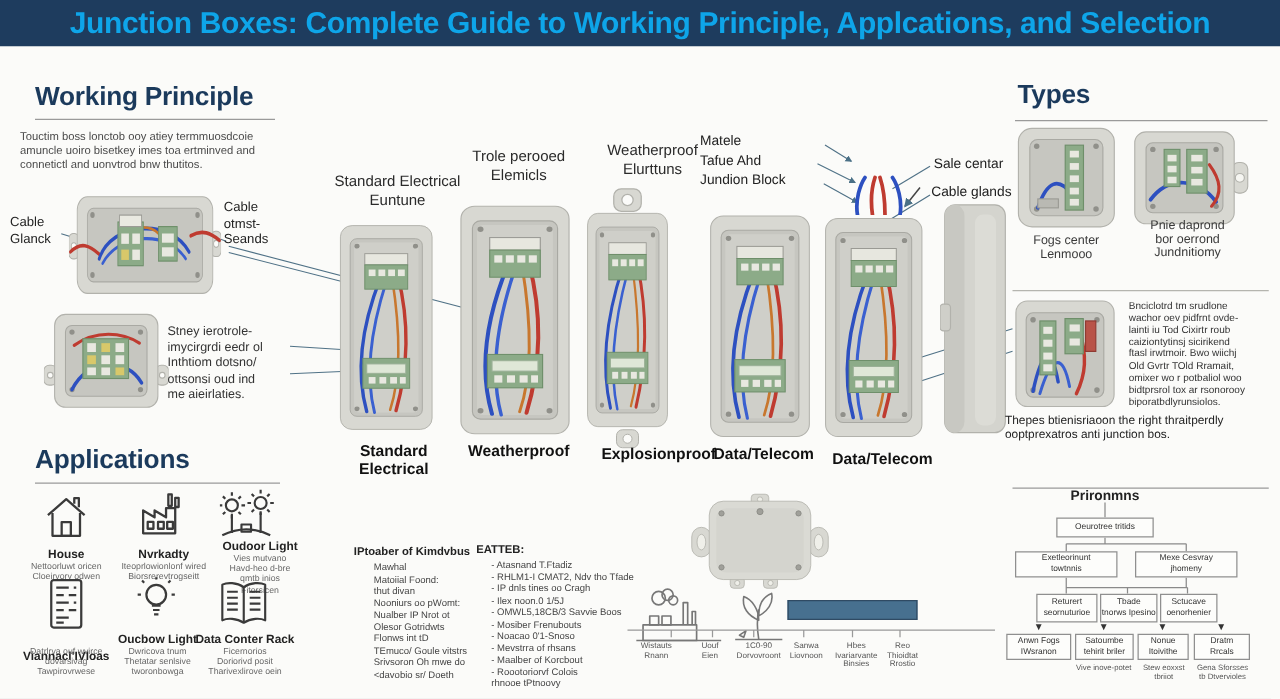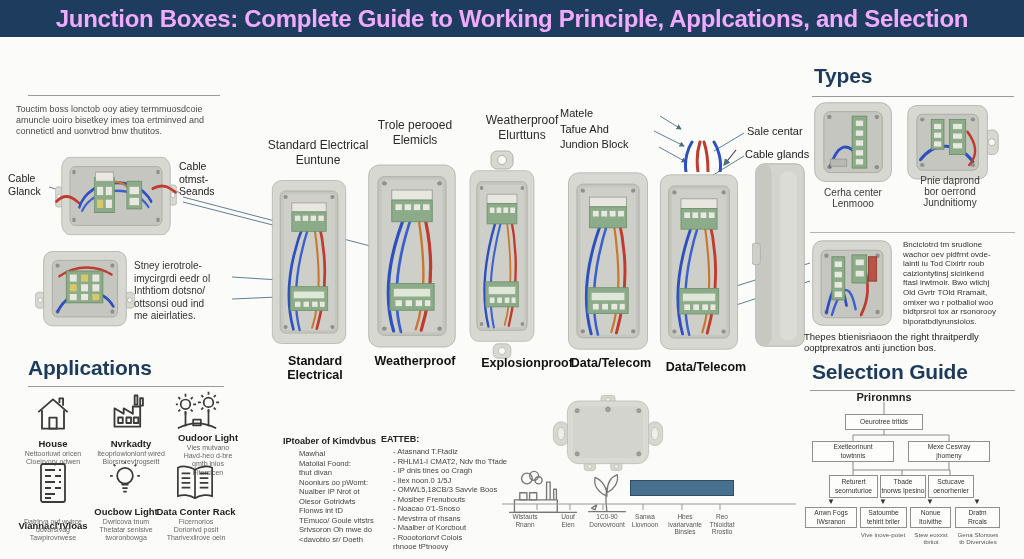--- a/index.html
+++ b/index.html
@@ -2,21 +2,21 @@
 <html><head>
 <meta charset="utf-8">
 <style>
   html,body{margin:0;padding:0;background:#e8e8e8;}
   #page{position:relative;width:1024px;height:559px;background:#fbfbf9;overflow:hidden;
         font-family:"Liberation Sans",sans-serif;color:#222;}
   .abs{position:absolute;}
   .pre{white-space:pre-line;}
   .ctr{text-align:center;}
   .rt{}
-  .hdr{background:#1e3c5e;color:#f0abfc;font-weight:bold;font-size:24px;line-height:37px;
+  .hdr{background:#1e3c5e;color:#0ea5e9;font-weight:bold;font-size:24px;line-height:37px;
        text-align:center;letter-spacing:-0.3px;}
   .sec-h{font-weight:bold;color:#1b3a5c;font-size:20px;letter-spacing:-0.2px;}
   .sec-h.big{font-size:21px;}
   .rule{height:1px;background:#9a9a9a;}
   .body-sm{font-size:9px;color:#4a4a4a;line-height:11px;}
   .lbl-md{font-size:10.5px;color:#222;line-height:12.5px;}
   .lbl-ptr{font-size:11px;color:#222;line-height:15.5px;}
   .lbl-top{font-size:12px;color:#2a2a2a;line-height:14.5px;}
   .lbl-bot{font-size:12.5px;font-weight:bold;color:#111;line-height:14px;}
   .note{font-size:10px;color:#333;line-height:12.5px;}
@@ -246,20 +246,21 @@
       <path d="M49,187 L62,191"></path>
       <path d="M181,193 L167,188"></path>
     </g>
     <path d="M736,150 L724,165" stroke="#444" stroke-width="1.2" fill="none" marker-end="url(#arr)"></path>
   </svg>
 
   <div class="abs hdr" style="left:0;top:6;width:1024px;height:37px;">
     <span>Junction Boxes: Complete Guide to Working Principle, Applcations, and Selection</span>
   </div>
 
+  <div class="abs sec-h big" style="left:28px;top:66px;">Working Principle</div>
   <div class="abs rule" style="left:28px;top:95px;width:192px;"></div>
   <div class="abs body-sm pre" style="left:16px;top:104px;width:220px;">Touctim boss lonctob ooy atiey termmuosdcoie
 amuncle uoiro bisetkey imes toa ertminved and
 connetictl and uonvtrod bnw thutitos.</div>
 
   <svg class="abs" style="left:55px;top:150px;" width="122" height="92" viewBox="0 0 180 100" preserveAspectRatio="none">
       <use href="#hjb"></use>
     </svg>
   <div class="abs lbl-md pre" style="left:8px;top:172px;">Cable
 Glanck</div>
@@ -338,21 +339,21 @@
   <div class="abs sec-h big" style="left:814px;top:64px;">Types</div>
   <div class="abs rule" style="left:812px;top:96px;width:202px;"></div>
 
   <svg class="abs" style="left:812px;top:100px;" width="84" height="86" viewBox="0 0 92 96" preserveAspectRatio="none">
       <use href="#tboxa"></use>
     </svg>
   <svg class="abs" style="left:906px;top:102px;" width="94" height="84" viewBox="0 0 104 96" preserveAspectRatio="none">
       <use href="#tboxb"></use>
     </svg>
 
-  <div class="abs typlbl pre ctr" style="left:808px;top:188px;width:90px;">Cerha center
+  <div class="abs typlbl pre ctr" style="left:808px;top:188px;width:90px;">Fogs center
 Lenmooo</div>
   <div class="abs typlbl pre ctr" style="left:902px;top:176px;width:96px;">Pnie daprond
 bor oerrond
 Jundnitiomy</div>
 
   <div class="abs rule" style="left:810px;top:232px;width:205px;background:#b5b5af;"></div>
 
   <svg class="abs" style="left:810px;top:238px;" width="84" height="90" viewBox="0 0 92 96" preserveAspectRatio="none">
       <use href="#rmb"></use>
     </svg>
@@ -496,21 +497,20 @@
 Dorvovroont</div>
   <div class="abs tl-lbl pre ctr" style="left:623px;top:513px;width:44px;">Sanwa
 Liovnoon</div>
   <div class="abs tl-lbl pre ctr" style="left:663px;top:513px;width:44px;">Hbes
 Ivariarvante
 Binsies</div>
   <div class="abs tl-lbl pre ctr" style="left:700px;top:513px;width:44px;">Reo
 Thioidtat
 Rrostio</div>
 
-  <div class="abs sec-h big" style="left:812px;top:360px;">Selection Guide</div>
   <div class="abs rule" style="left:810px;top:390px;width:205px;"></div>
 
   <svg class="abs" style="left:800px;top:388px;" width="224" height="150" viewBox="0 0 224 150" stroke="#8a8a8a" stroke-width="1" fill="none">
     <path d="M84,14 V26"></path>
     <path d="M84,42 V47 M53,47 H149 M53,47 V53 M149,47 V53"></path>
     <path d="M53,74 V82 M149,74 V82 M53,82 H150 M53,82 V87 M102,82 V87 M150,82 V87"></path>
   </svg>
 
   <div class="abs fc-root ctr" style="left:830px;top:391px;width:108px;">Prironmns</div>
   <div class="abs fc-box" style="left:845px;top:414px;width:78px;height:16px;">Oeurotree tritids</div>

